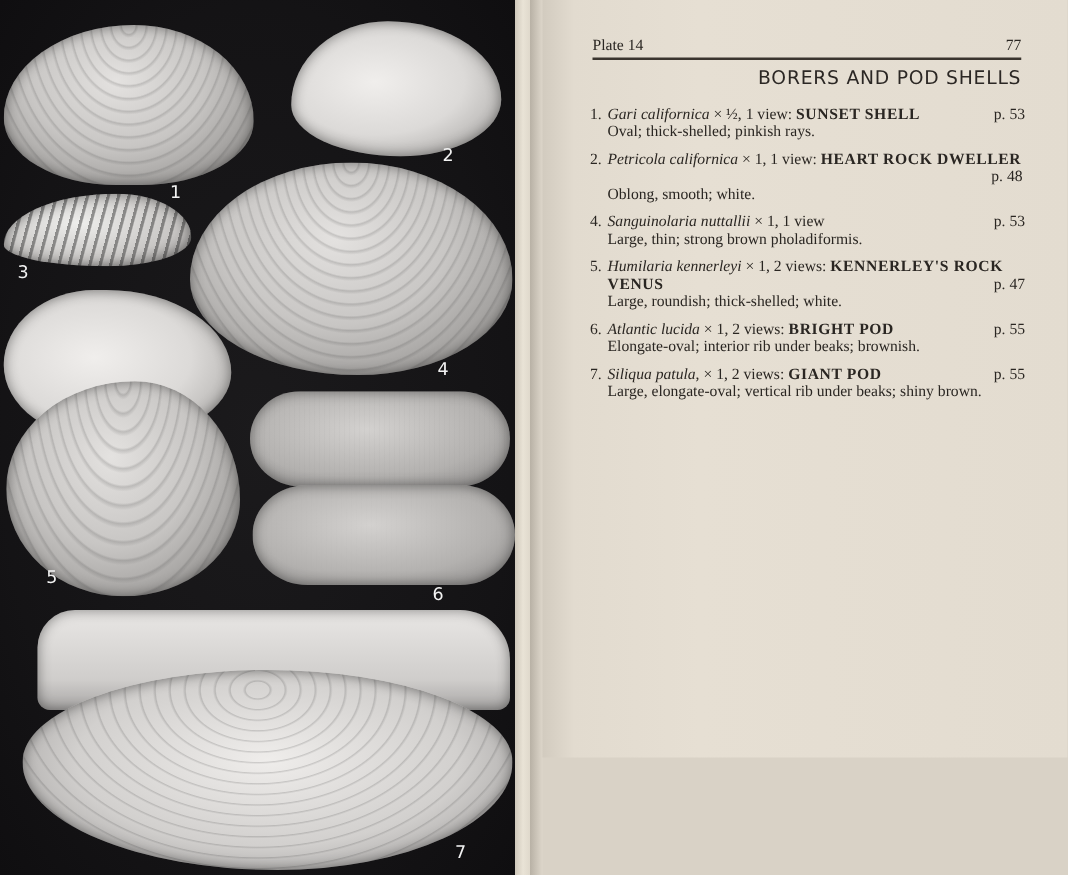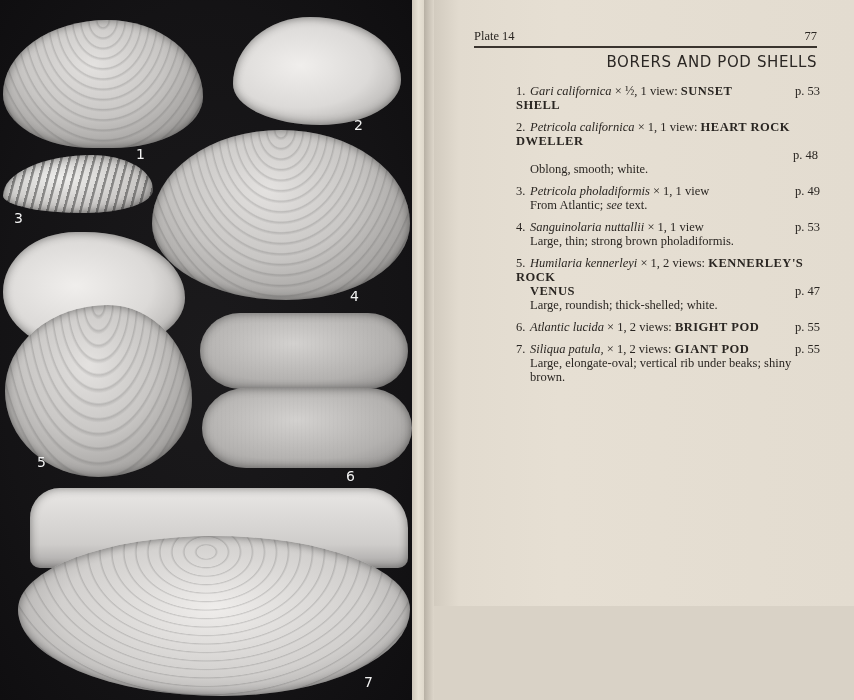--- a/index.html
+++ b/index.html
@@ -72,21 +72,21 @@
     .head-rule {
       position: absolute; left: 40px; top: 46px; width: 343px; height: 1.5px;
       background: #3a342e;
     }
     .page-title {
       position: absolute; left: 40px; top: 53px; width: 343px; text-align: right;
       font-family: "DejaVu Sans", sans-serif; font-size: 15px; letter-spacing: 0.6px;
       color: #2b2724;
     }
     .entries { position: absolute; left: 36px; top: 84px; width: 350px; }
-    .entry { position: relative; font-size: 12.5px; line-height: 14px; margin-bottom: 8px; margin-left: 44px; }
+    .entry { position: relative; font-size: 12.5px; line-height: 14px; margin-bottom: 8px; }
     .entry .line1 { display: block; position: relative; padding-right: 48px; padding-left: 2px; }
     .entry .num { display: inline-block; width: 14px; }
     .entry .sci { font-style: italic; }
     .entry .common { font-weight: bold; letter-spacing: 0.5px; }
     .entry .pref { position: absolute; right: 0; top: 0; }
     .entry .pref.below { position: static; display: block; text-align: right; }
     .entry .desc { display: block; padding-left: 16px; }
     .entry .cont { display: block; padding-left: 16px; font-weight: bold; letter-spacing: 0.5px; position: relative; }
     .entry .cont .pref { top: 0; }
   </style>
@@ -133,37 +133,31 @@
   <div class="head-rule"></div>
   <div class="page-title">BORERS AND POD SHELLS</div>
 
   <div class="entries">
 
     <div class="entry">
       <span class="line1">
         <span class="num">1.</span><span class="sci">Gari californica</span><span> × ½, 1 view: </span><span class="common">SUNSET SHELL</span>
         <span class="pref">p. 53</span>
       </span>
+      <span class="desc">Oval; thick-shelled; pinkish rays.</span>
     </div>
 
     <div class="entry">
       <span class="line1" style="padding-right:0;">
         <span class="num">2.</span><span class="sci">Petricola californica</span><span> × 1, 1 view: </span><span class="common">HEART ROCK DWELLER</span>
       </span>
       <span class="pref below" style="padding-right:2px;">p. 48</span>
       <span class="desc">Oblong, smooth; white.</span>
     </div>
 
-    <div class="entry">
-      <span class="line1">
-        <span class="num">3.</span><span class="sci">Petricola pholadiformis</span><span> × 1, 1 view</span>
-        <span class="pref">p. 49</span>
-      </span>
-      <span class="desc"><span>From Atlantic; </span><i>see</i><span> text.</span></span>
-    </div>
 
     <div class="entry">
       <span class="line1">
         <span class="num">4.</span><span class="sci">Sanguinolaria nuttallii</span><span> × 1, 1 view</span>
         <span class="pref">p. 53</span>
       </span>
       <span class="desc">Large, thin; strong brown pholadiformis.</span>
     </div>
 
     <div class="entry">
@@ -175,20 +169,21 @@
         <span class="pref" style="font-weight:normal;letter-spacing:0;">p. 47</span>
       </span>
       <span class="desc">Large, roundish; thick-shelled; white.</span>
     </div>
 
     <div class="entry">
       <span class="line1">
         <span class="num">6.</span><span class="sci">Atlantic lucida</span><span> × 1, 2 views: </span><span class="common">BRIGHT POD</span>
         <span class="pref">p. 55</span>
       </span>
+      <span class="desc">Elongate-oval; interior rib under beaks; brownish.</span>
     </div>
 
     <div class="entry">
       <span class="line1">
         <span class="num">7.</span><span class="sci">Siliqua patula,</span><span> × 1, 2 views: </span><span class="common">GIANT POD</span>
         <span class="pref">p. 55</span>
       </span>
       <span class="desc">Large, elongate-oval; vertical rib under beaks; shiny brown.</span>
     </div>
   </div>

